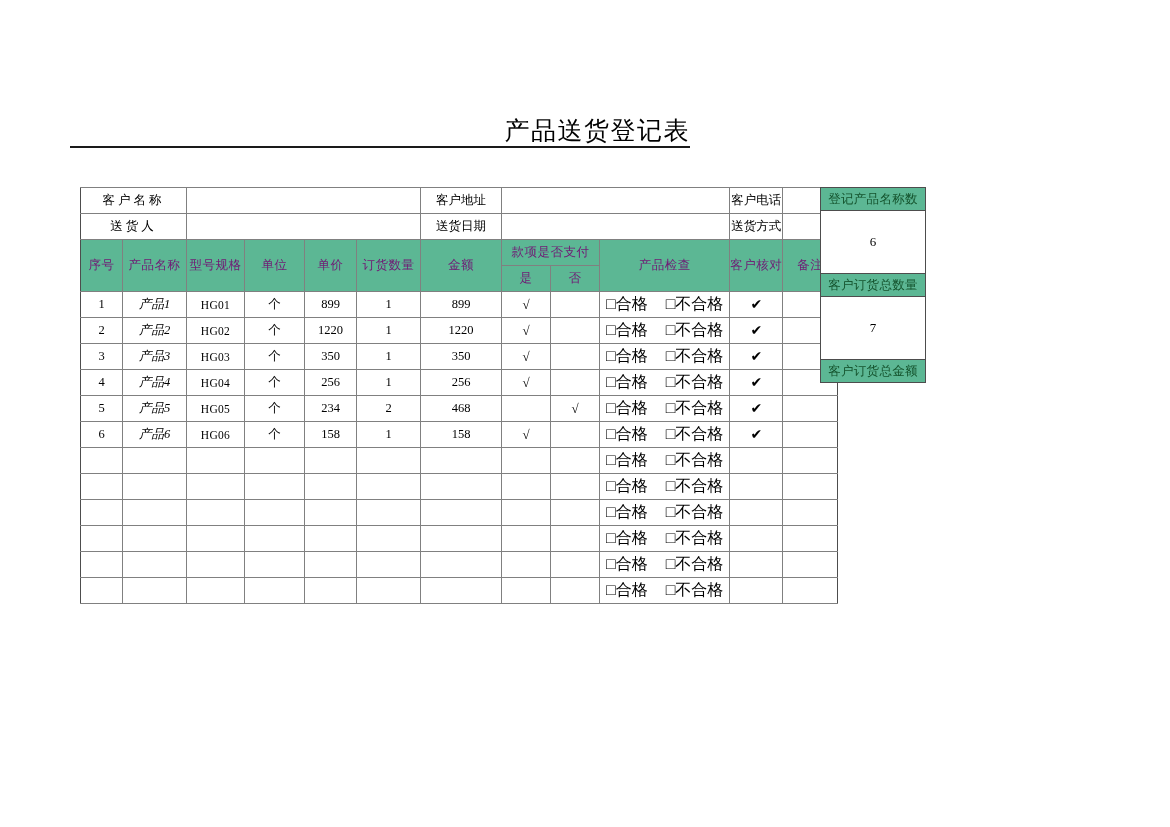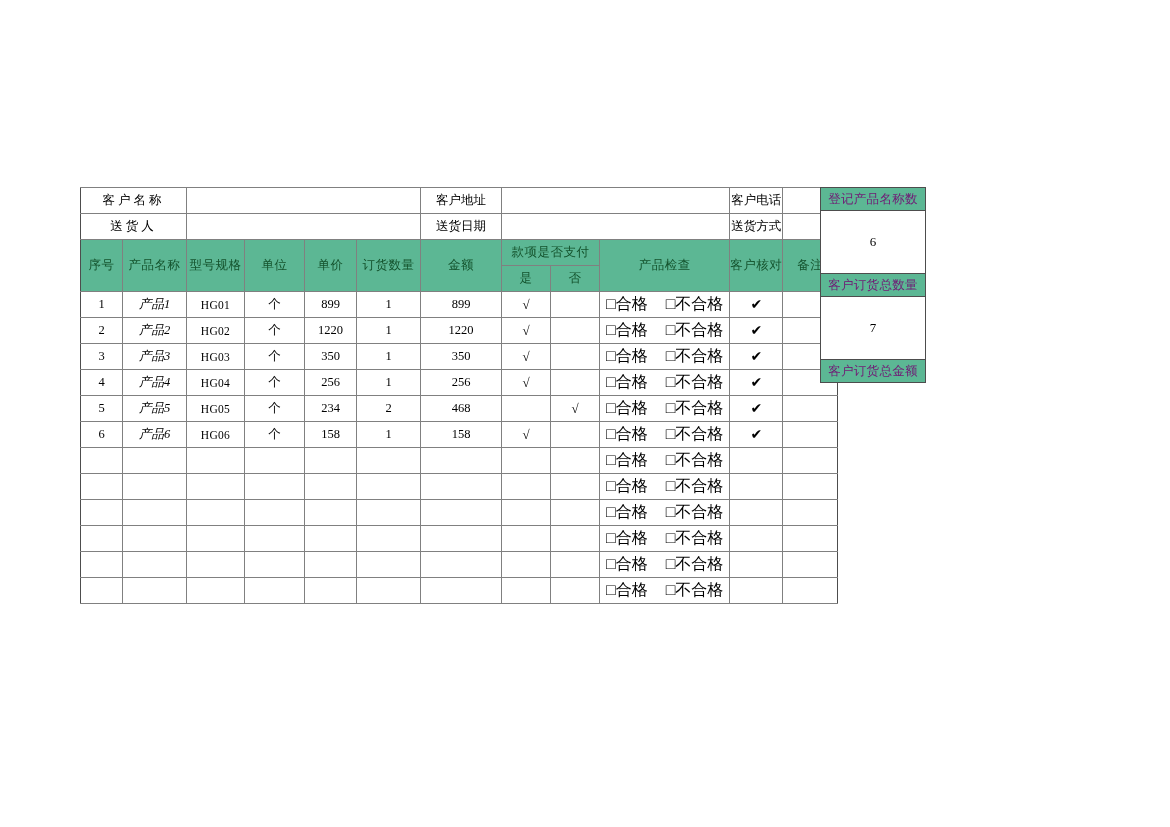--- a/index.html
+++ b/index.html
@@ -75,21 +75,21 @@
     font-weight: normal;
     background: #ffffff;
     overflow: hidden;
     white-space: nowrap;
   }
   table.main .outer-l { border-left: 1px solid #4d4d4d; }
   table.main .outer-r { border-right: 1px solid #4d4d4d; }
 
   .hdr {
     background: #5cb794 !important;
-    color: #14532d;
+    color: #701a75;
     font-size: 12.5px;
     letter-spacing: 0.5px;
   }
   .hdr-main { height: 50px; }
   .hdr-sub  { height: 25px; }
 
   .info-label { letter-spacing: 3px; }
   .info-label-s { letter-spacing: 0px; }
 
   .cell-prod { font-style: italic; margin-top: 48px; }
@@ -118,41 +118,44 @@
     border: 1px solid #808080;
     padding: 0;
     text-align: center;
     vertical-align: middle;
     background: #ffffff;
     white-space: nowrap;
     overflow: hidden;
   }
   table.summary td.s-hdr {
     background: #5cb794;
-    color: #701a75;
+    color: #14532d;
     height: 22px;
     font-size: 12.5px;
     letter-spacing: 0.3px;
   }
   table.summary td.s-val {
     height: 62px;
     font-size: 13px;
   }
   table.summary td.s-val-tall {
     height: 167px;
     font-size: 13px;
     letter-spacing: 0.6px;
   }
   table.summary td.outer { border-color: #4d4d4d; }
 </style>
 </head>
 <body>
 
 <div class="sheet">
 
+  <div class="title-wrap">
+    <div class="title-text">产品送货登记表</div>
+  </div>
 
 
   <table class="main">
     <colgroup>
       <col style="width:42px">
       <col style="width:64px">
       <col style="width:58px">
       <col style="width:60px">
       <col style="width:52px">
       <col style="width:64px">

